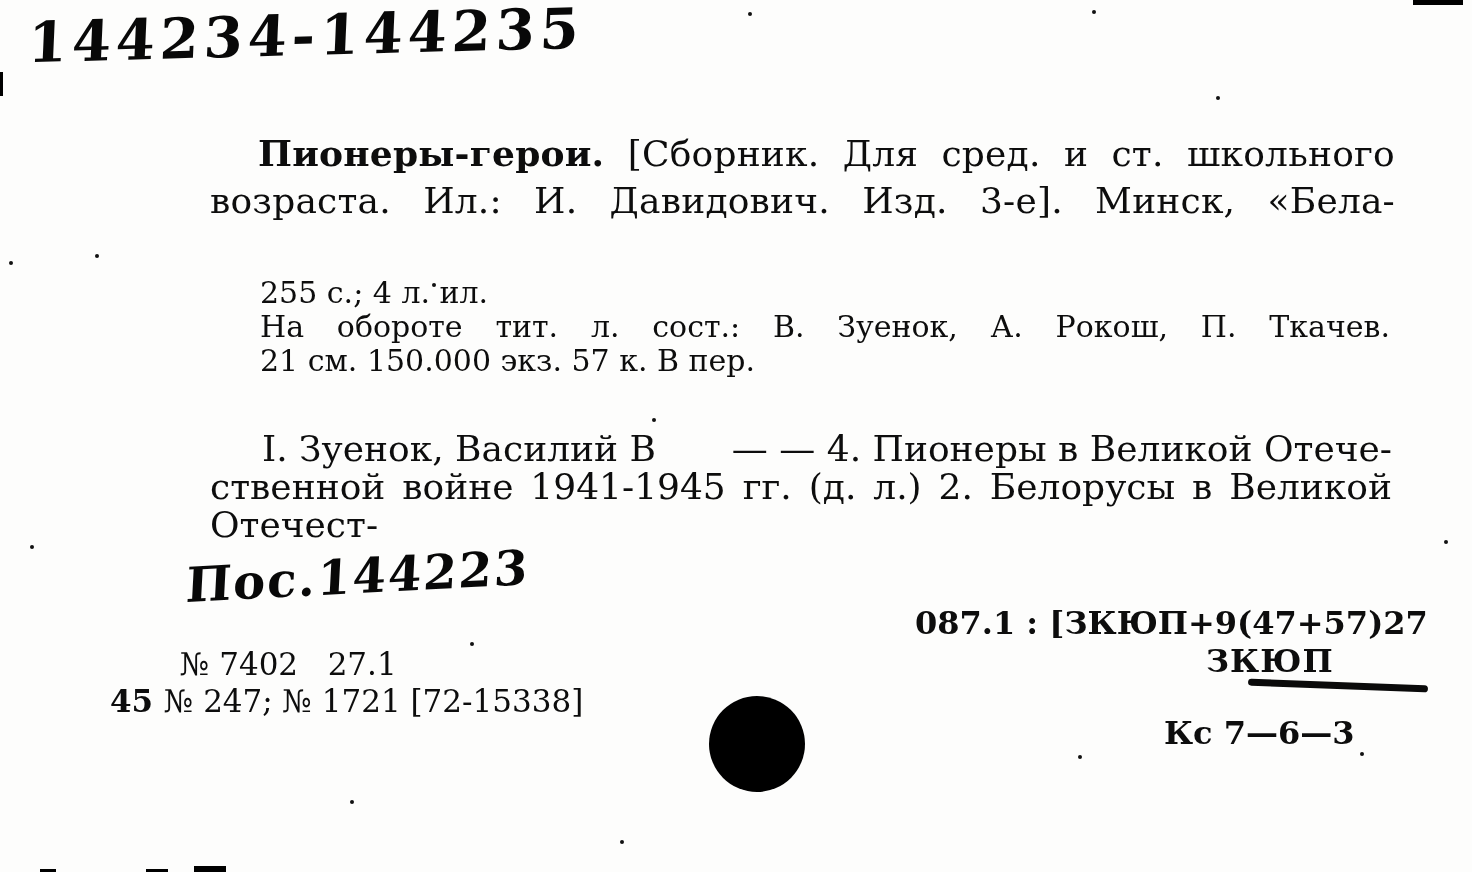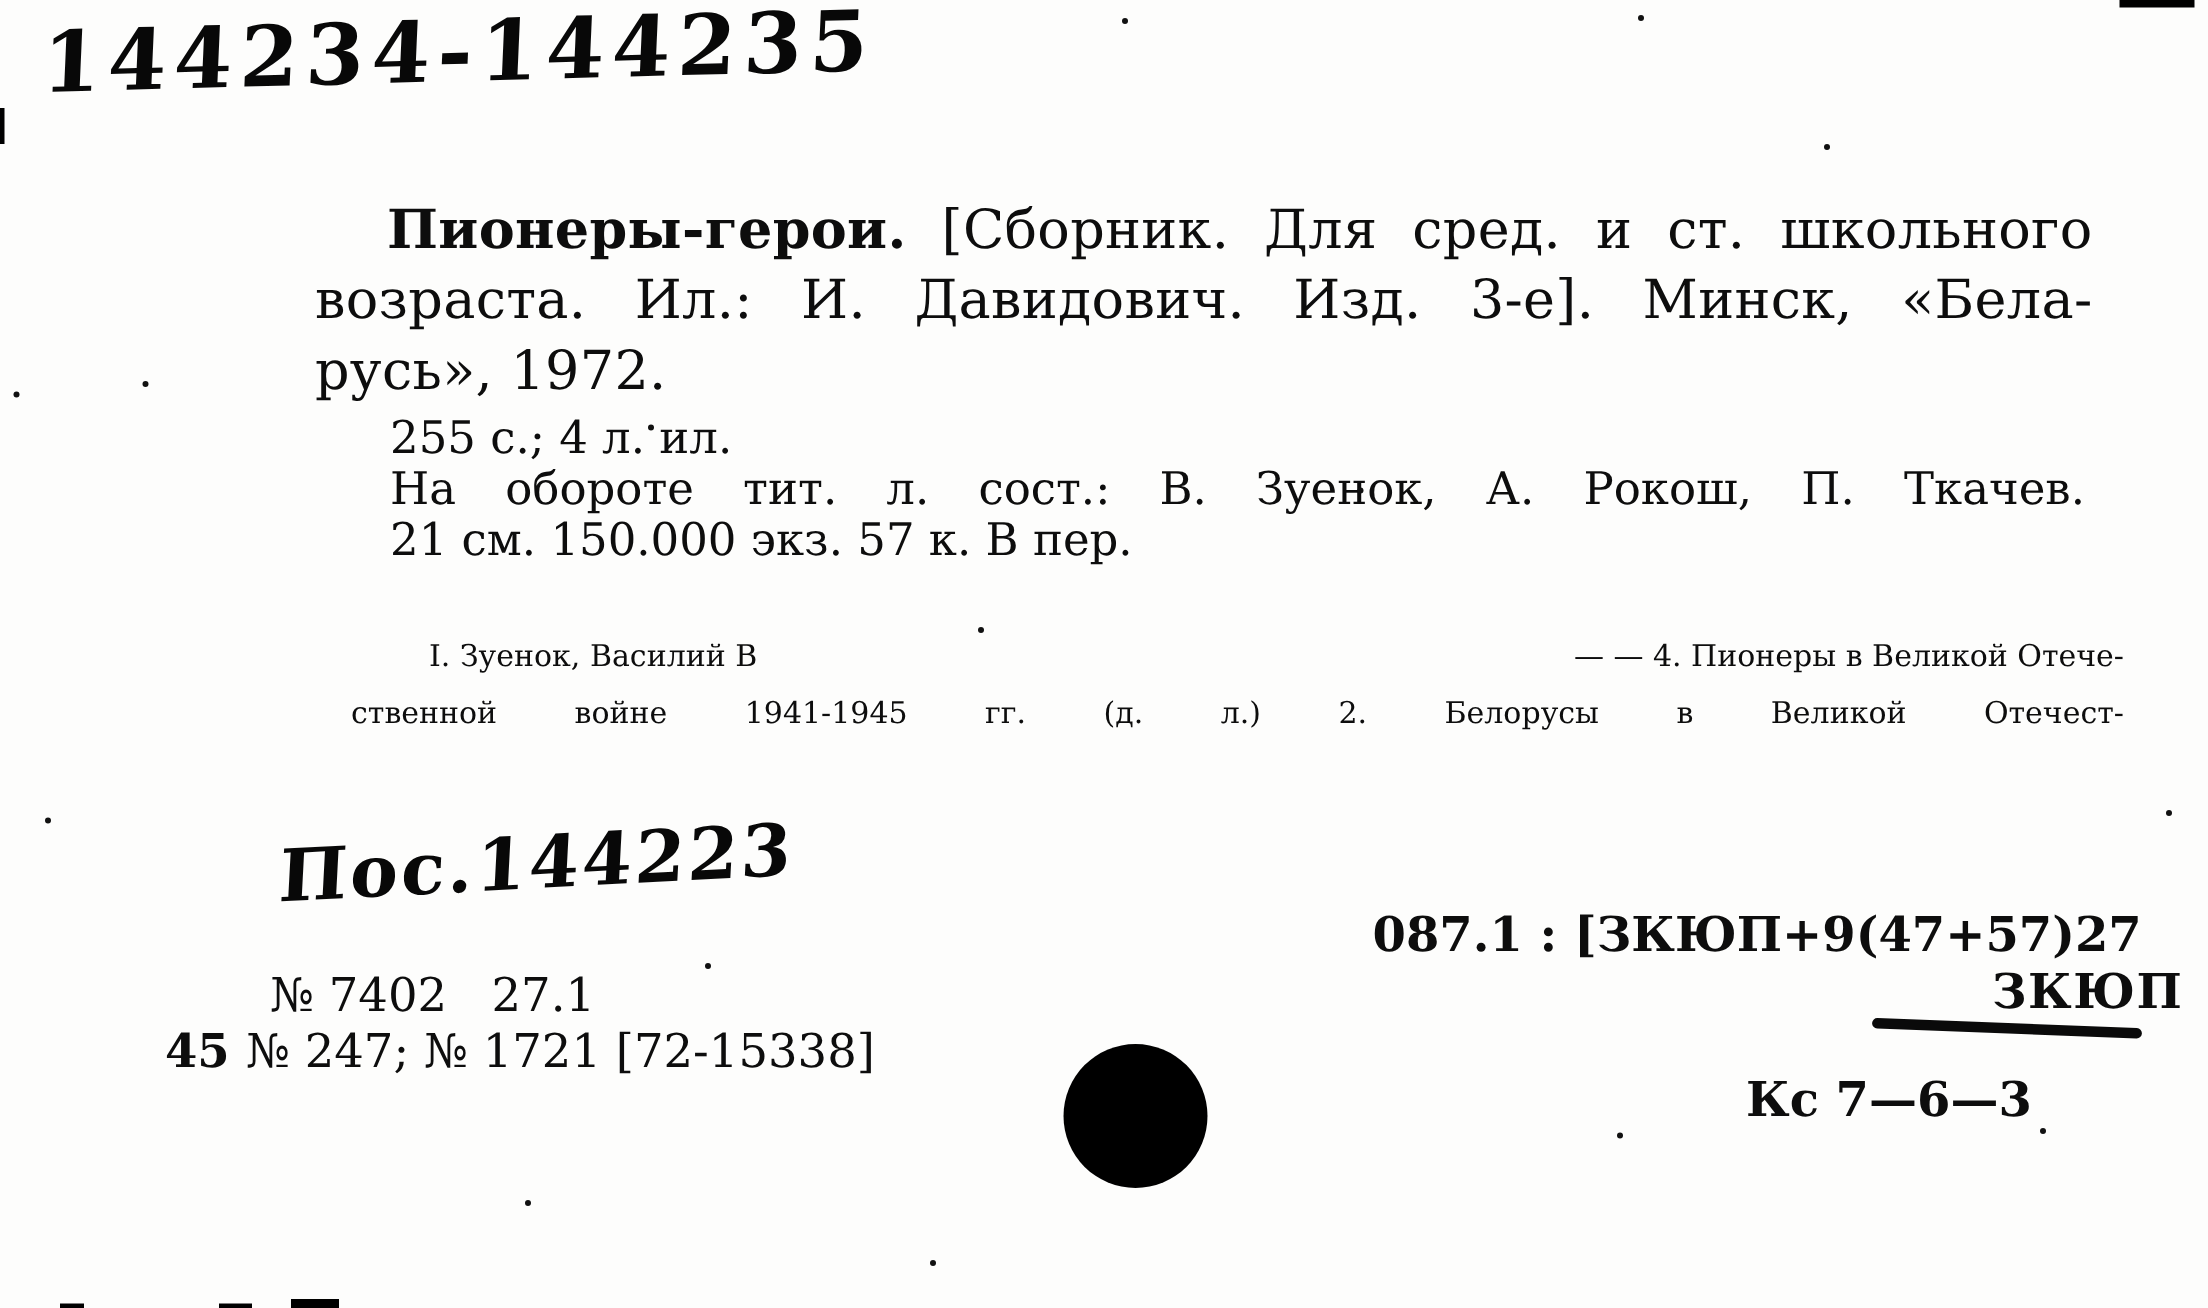--- a/index.html
+++ b/index.html
@@ -38,32 +38,32 @@
     letter-spacing:0.2px;
   }
   .jline{text-align:justify;text-align-last:justify;}
   .indent1{text-indent:48px;}
   .lead{font-weight:700;}
   .collation-block{
     position:absolute;left:260px;top:276px;width:1130px;
     font-size:30px;line-height:34px;
   }
   .tracings-block{
-    position:absolute;left:210px;top:418px;width:1182px;
-    font-size:20px;line-height:38px;margin-left:24px;
+    position:absolute;left:210px;top:430px;width:1182px;
+    font-size:36px;line-height:38px;
   }
   .trace-row1{display:flex;justify-content:space-between;}
   .trace-left{margin-left:52px;white-space:nowrap;}
   .trace-right{white-space:nowrap;}
   .classification-udc{
     position:absolute;left:915px;top:604px;width:480px;
     font-size:32px;font-weight:700;white-space:nowrap;
   }
   .classification-index{
-    position:absolute;left:1328px;top:642px;width:130px;
+    position:absolute;left:1206px;top:642px;width:130px;
     font-size:32px;font-weight:700;text-align:left;letter-spacing:1px;
     white-space:nowrap;
   }
   .index-underline{
     position:absolute;left:1248px;top:682px;width:180px;height:7px;
     background:#0a0a0a;border-radius:4px;
     transform:rotate(2.2deg);
   }
   .registry-block{
     position:absolute;left:110px;top:646px;width:560px;
@@ -93,21 +93,20 @@
 </head>
 <body>
 
 <div class="card">
 
   <div class="hw hw-accession">144234-144235</div>
 
   <div class="title-block">
     <div class="jline indent1"><span class="lead">Пионеры-герои.</span> <span>[Сборник. Для сред. и ст. школьного</span></div>
     <div class="jline">возраста. Ил.: И. Давидович. Изд. 3-е]. Минск, «Бела-</div>
-    <div>русь», 1972.</div>
   </div>
 
   <div class="collation-block">
     <div>255 с.; 4 л. ил.</div>
     <div class="jline">На обороте тит. л. сост.: В. Зуенок, А. Рокош, П. Ткачев.</div>
     <div>21 см. 150.000 экз. 57 к. В пер.</div>
   </div>
 
   <div class="tracings-block">
     <div class="trace-row1">

